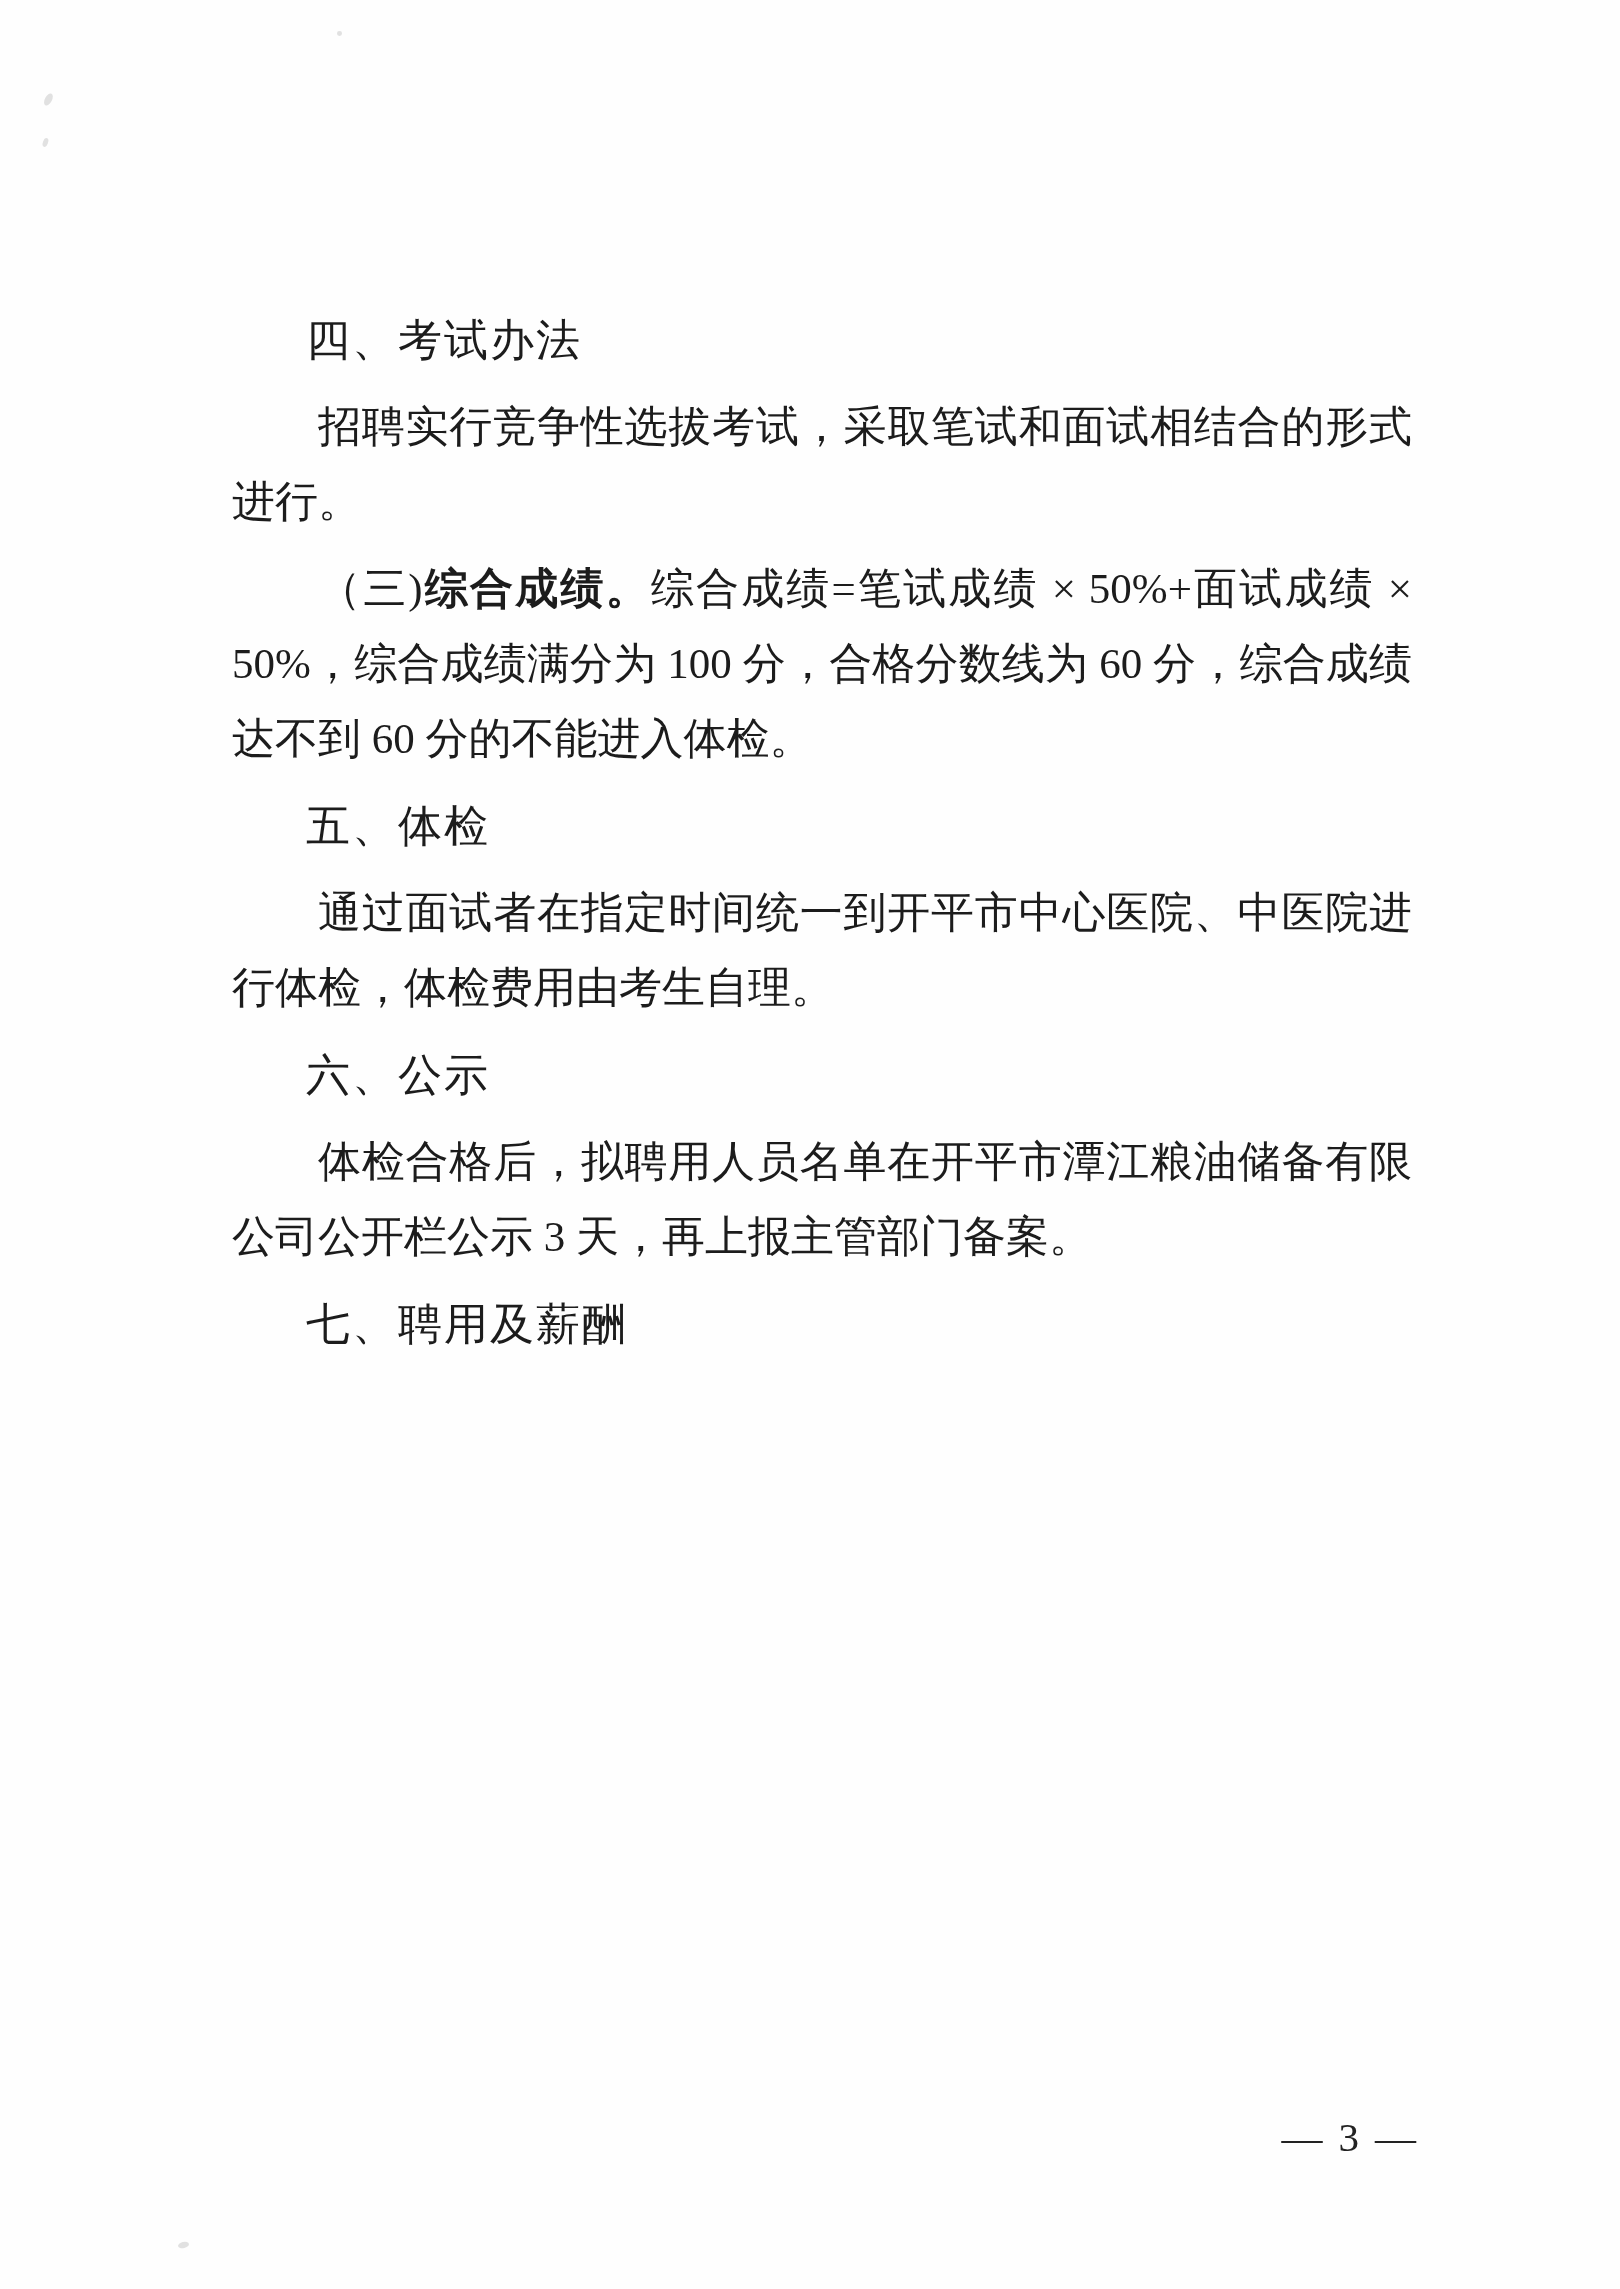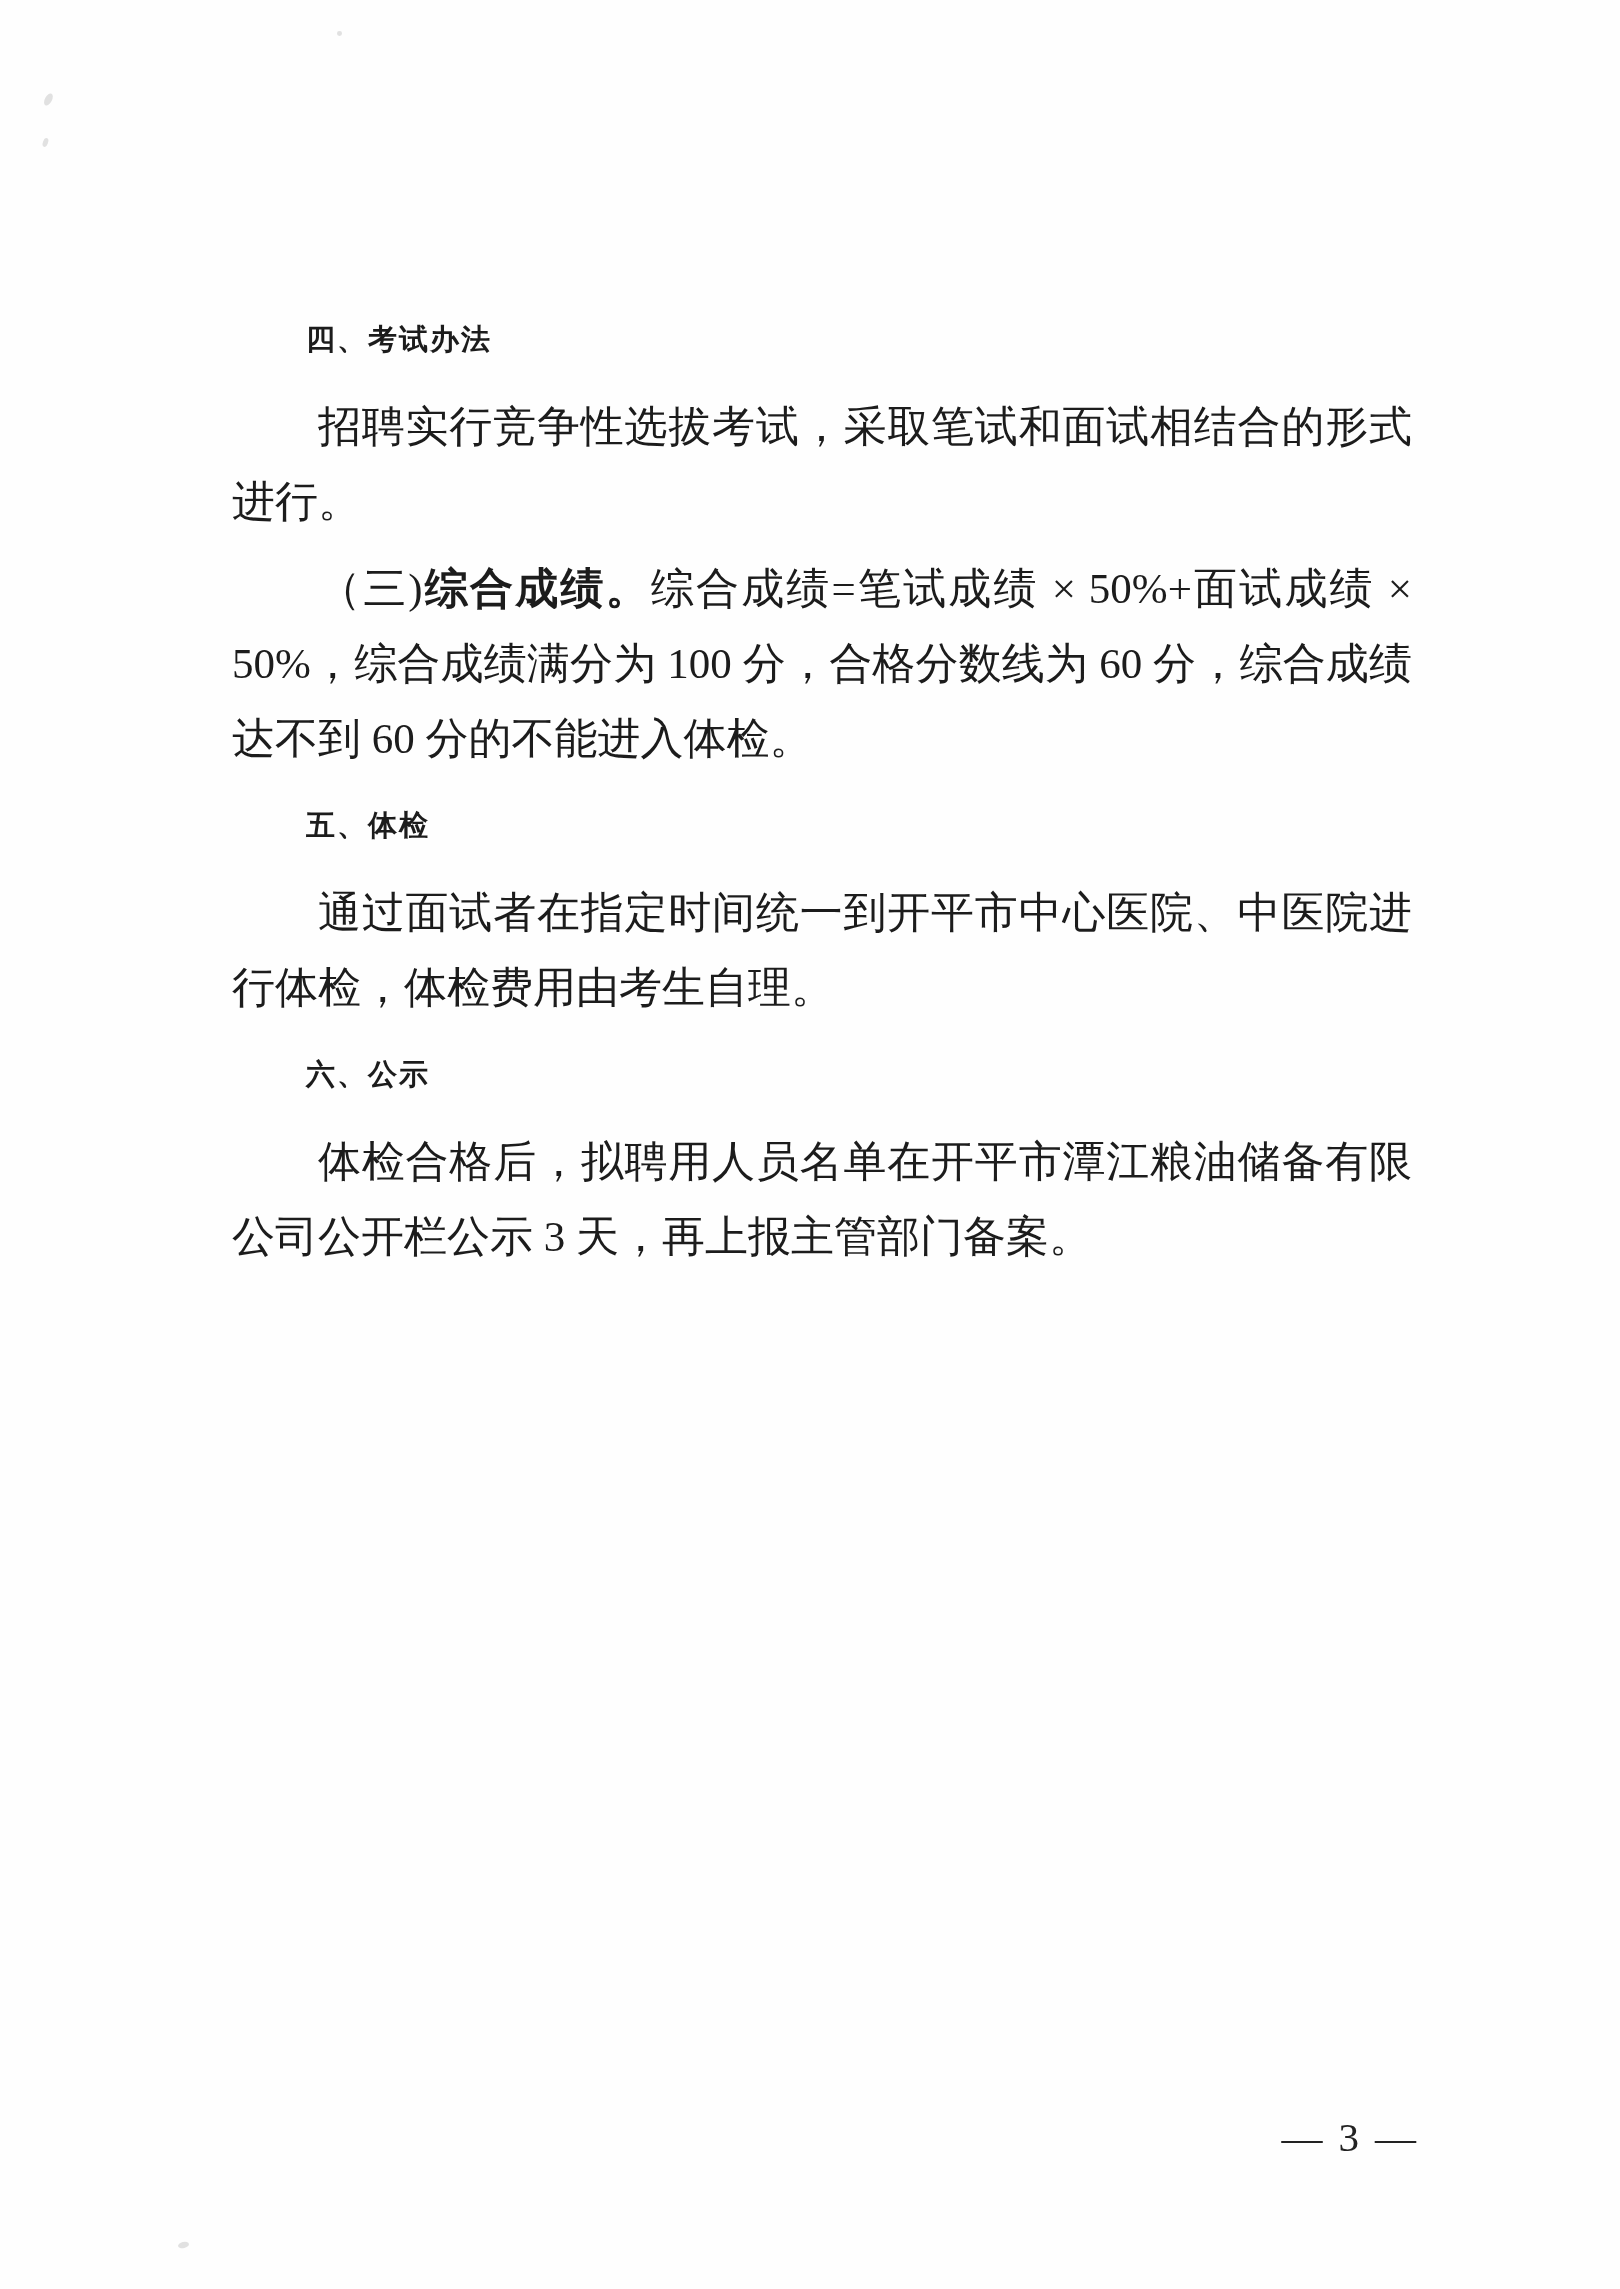--- a/index.html
+++ b/index.html
@@ -28,22 +28,22 @@
     color: #1c1c1c;
   }
   .para {
     margin: 12px;
     text-indent: 86px;
   }
   .heading {
     margin: 0;
     text-indent: 86px;
     font-family: "Liberation Sans", "DejaVu Sans", sans-serif;
-    font-weight: 700;
-    font-size: 29px;
+    font-weight: 400;
+    font-size: 44px;
     line-height: 75px;
     letter-spacing: 2px;
   }
   .lead-bold {
     font-family: "Liberation Sans", "DejaVu Sans", sans-serif;
     font-weight: 700;
   }
   .page-number {
     position: absolute;
     top: 2113px;
@@ -83,20 +83,21 @@
     <p class="para"><span>（三)</span><span class="lead-bold">综合成绩。</span><span>综合成绩=笔试成绩 × 50%+面试成绩 × 50%，综合成绩满分为 100 分，合格分数线为 60 分，综合成绩达不到 60 分的不能进入体检。</span></p>
 
     <h2 class="heading">五、体检</h2>
 
     <p class="para">通过面试者在指定时间统一到开平市中心医院、中医院进行体检，体检费用由考生自理。</p>
 
     <h2 class="heading">六、公示</h2>
 
     <p class="para">体检合格后，拟聘用人员名单在开平市潭江粮油储备有限公司公开栏公示 3 天，再上报主管部门备案。</p>
 
+    <h2 class="heading">七、聘用及薪酬</h2>
 
   </main>
 
   <div class="page-number">— 3 —</div>
 
   <span class="speck speck-1"></span>
   <span class="speck speck-2"></span>
   <span class="speck speck-3"></span>
   <span class="speck speck-4"></span>
 

